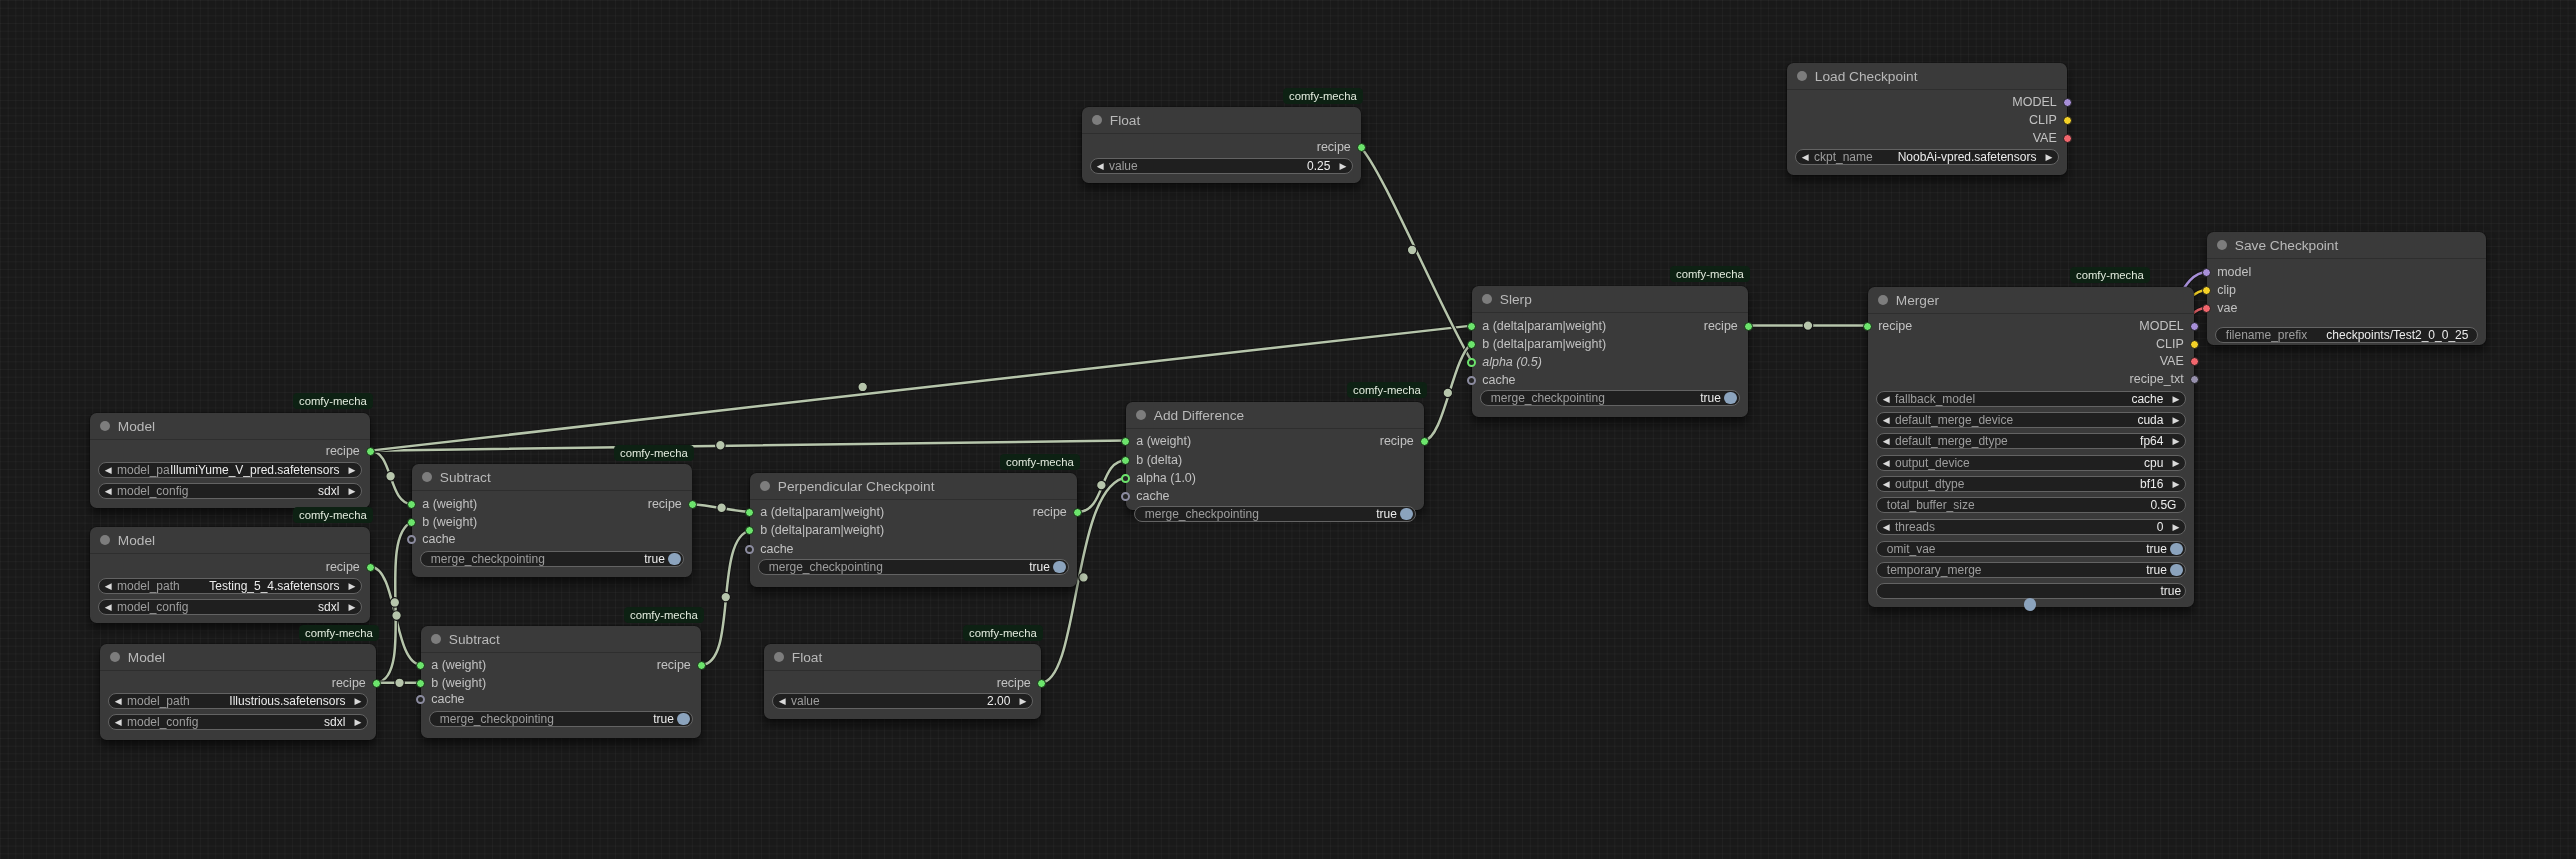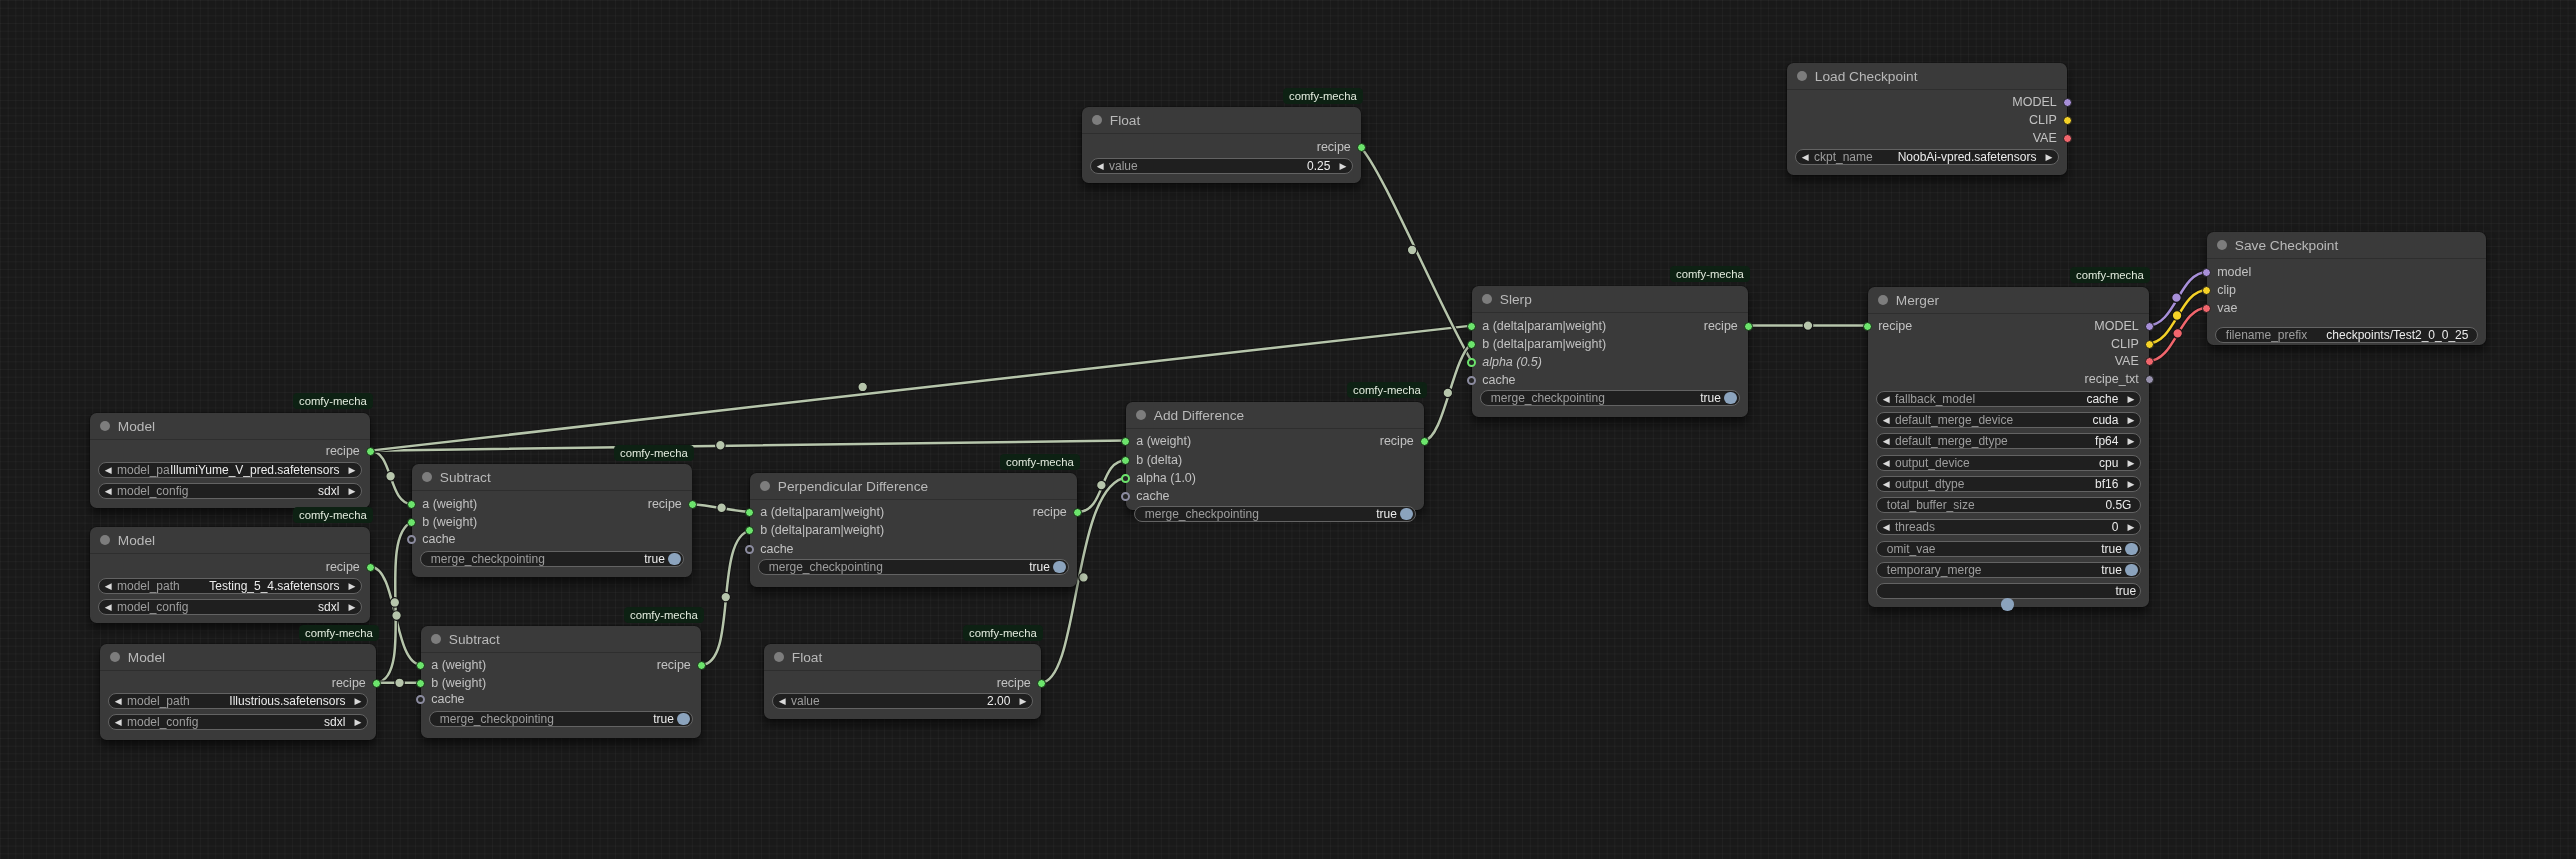--- a/index.html
+++ b/index.html
@@ -281,21 +281,21 @@
     <div class="widget" style="top:85px;">
       <span class="wlabel pad">merge_checkpointing</span>
       <span class="wvalue">true</span>
       <span class="knob"></span>
     </div>
   </div>
 
   <div class="node" style="left:750px;top:473px;width:327px;height:114px;">
     <div class="ntitle">
       <span class="cdot"></span>
-      <span class="ttext">Perpendicular Difference</span>
+      <span class="ttext">Perpendicular Checkpoint</span>
     </div>
     <div class="prow in" style="top:30px;">
       <span class="pdot d-green"></span>
       <span class="plabel">a (delta|param|weight)</span>
     </div>
     <div class="prow in" style="top:48px;">
       <span class="pdot d-green"></span>
       <span class="plabel">b (delta|param|weight)</span>
     </div>
     <div class="prow in" style="top:67px;">
@@ -404,21 +404,21 @@
       <span class="pdot d-green"></span>
       <span class="plabel">recipe</span>
     </div>
     <div class="widget" style="top:104px;">
       <span class="wlabel pad">merge_checkpointing</span>
       <span class="wvalue">true</span>
       <span class="knob"></span>
     </div>
   </div>
 
-  <div class="node" style="left:1868px;top:287px;width:281px;height:320px;">
+  <div class="node" style="left:1868px;top:287px;width:326px;height:320px;">
     <div class="ntitle">
       <span class="cdot"></span>
       <span class="ttext">Merger</span>
     </div>
     <div class="prow in" style="top:30px;">
       <span class="pdot d-green"></span>
       <span class="plabel">recipe</span>
     </div>
     <div class="prow out" style="top:30px;">
       <span class="pdot d-purple"></span>

